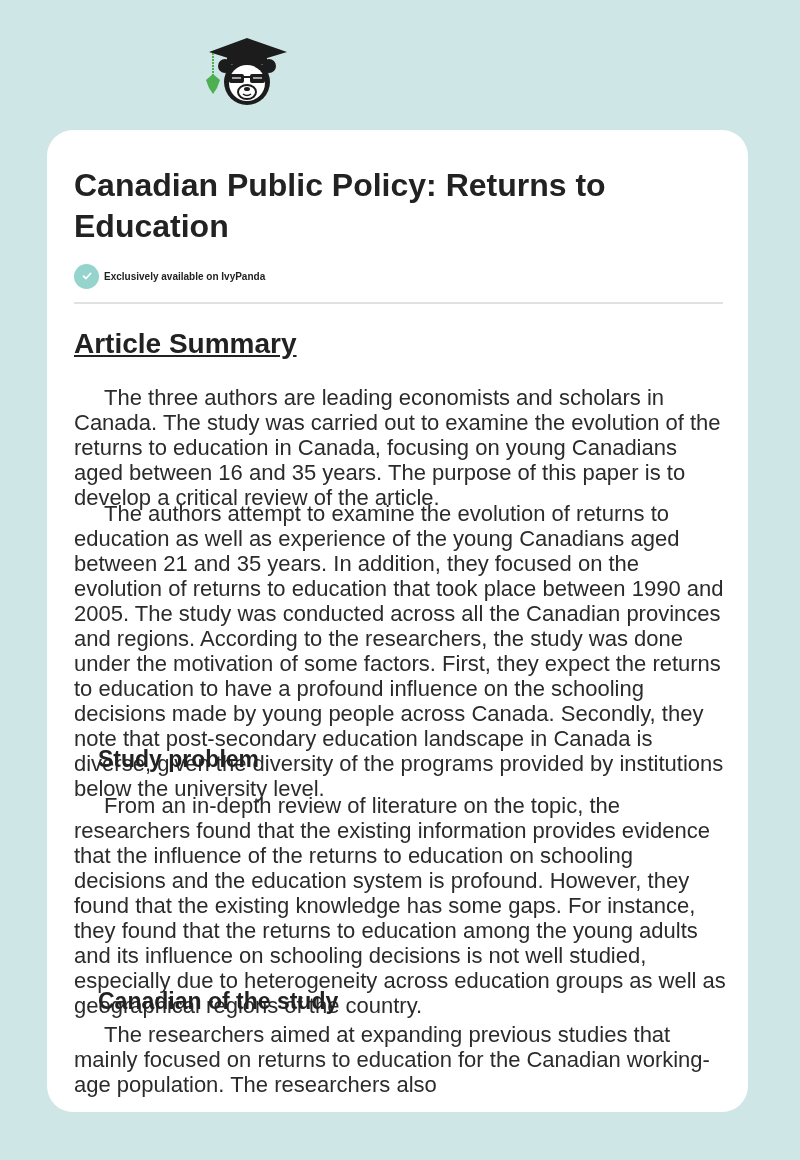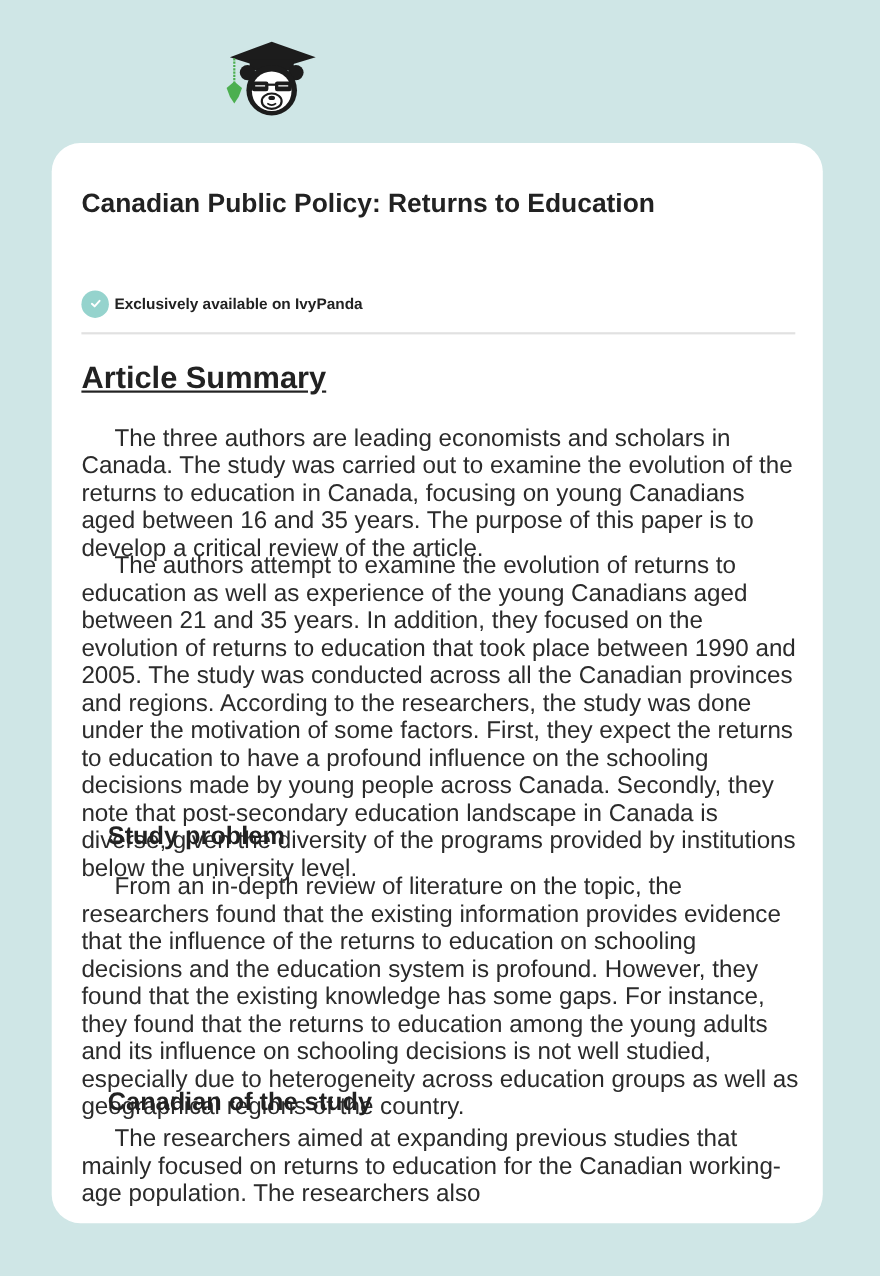--- a/index.html
+++ b/index.html
@@ -70,21 +70,21 @@
       left: 27px;
       top: 0;
       width: 649px;
     }
     .title {
       margin: 0;
       position: absolute;
       top: 35px;
       left: 0;
       width: 649px;
-      font-size: 24px;
+      font-size: 32px;
       line-height: 41px;
       font-weight: bold;
       color: #222;
     }
     .exclusive {
       position: absolute;
       top: 133px;
       left: 0;
       height: 26px;
       display: flex;
@@ -94,21 +94,21 @@
       width: 25px;
       height: 25px;
       border-radius: 50%;
       background: #95d3cd;
       display: flex;
       align-items: center;
       justify-content: center;
       margin-right: 5px;
     }
     .exclusive-text {
-      font-size: 14px;
+      font-size: 10px;
       font-weight: bold;
       color: #222;
     }
     .divider {
       position: absolute;
       top: 172px;
       left: 0;
       width: 649px;
       height: 2px;
       background: #e1e1e1;

